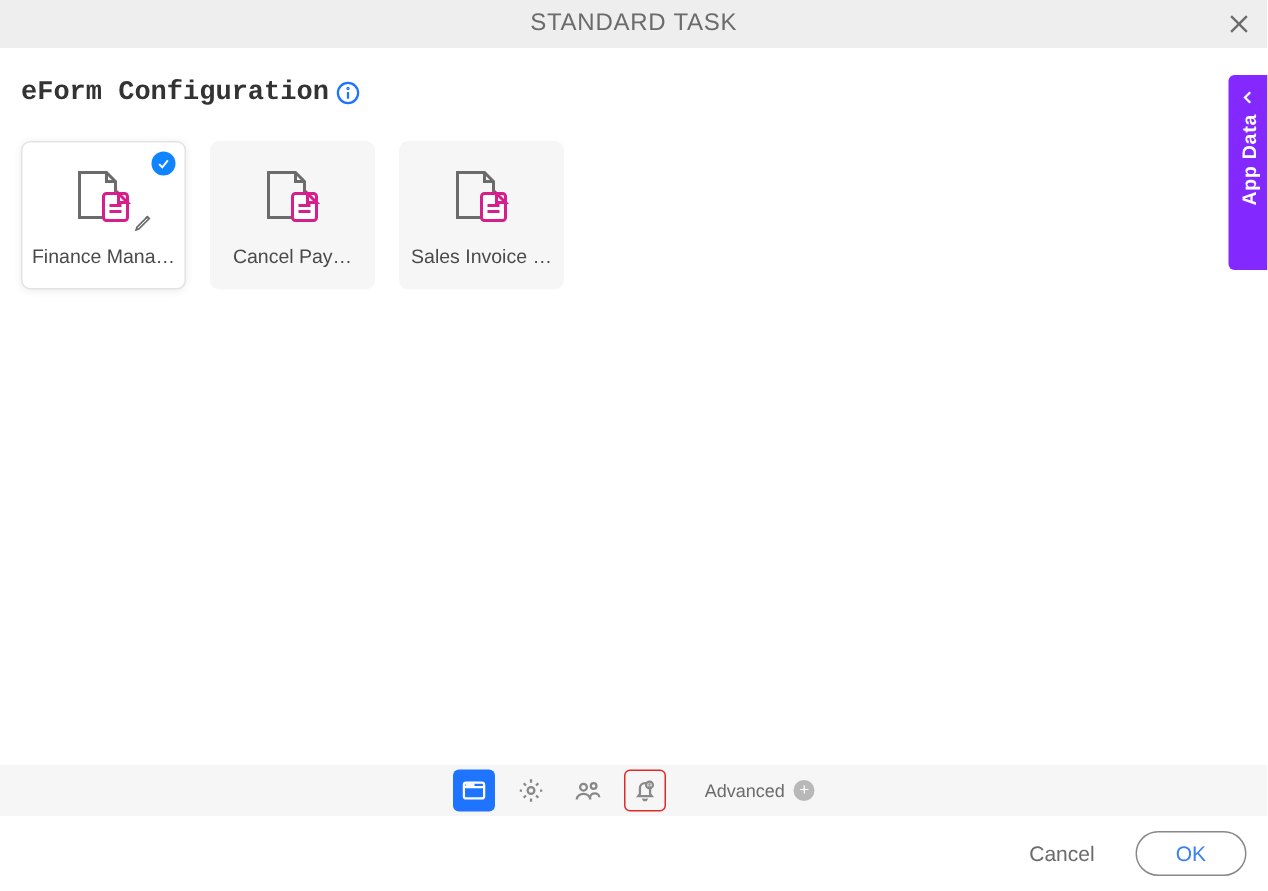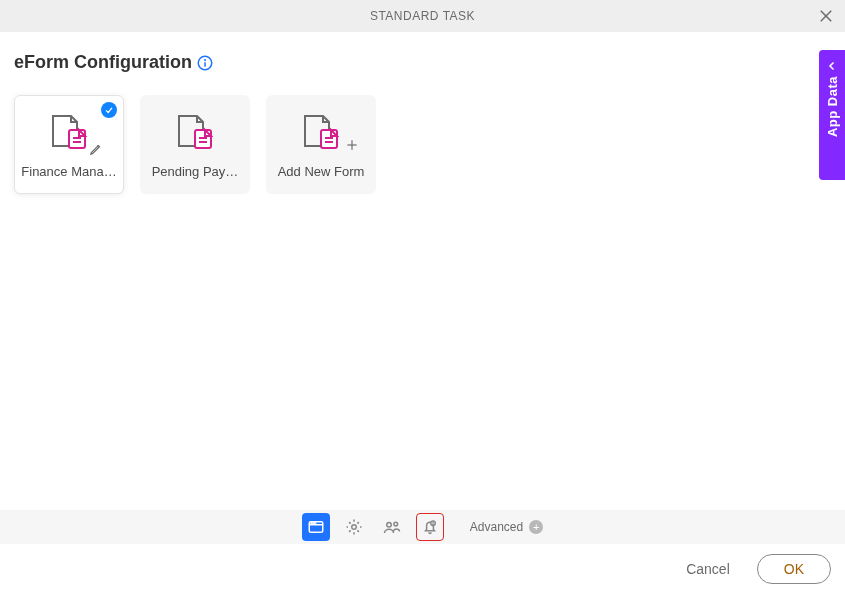--- a/index.html
+++ b/index.html
@@ -14,21 +14,21 @@
   }
   .header {
     height: 32px;
     background: #eeeeee;
     display: flex;
     align-items: center;
     justify-content: center;
     position: relative;
   }
   .header-title {
-    font-size: 12px;
+    font-size: 16px;
     letter-spacing: 0.5px;
     color: #6b6b6b;
   }
   .close-icon {
     position: absolute;
     right: 10px;
     top: 50%;
     transform: translateY(-50%);
     width: 18px;
     height: 18px;
@@ -36,20 +36,21 @@
     color: #6b6b6b;
   }
   .content {
     padding: 20px 14px;
   }
   .page-title-row {
     display: flex;
     align-items: center;
     gap: 4px;
     margin-bottom: 22px;
+    font-family: Liberation Mono, monospace;
   }
   .page-title {
     font-size: 18px;
     font-weight: 600;
     color: #333;
   }
   .info-icon {
     width: 18px; height: 18px;
     color: #1e73ff;
   }
@@ -209,21 +210,21 @@
     border:none;
     border-radius: 16px;
     padding: 7px 26px;
     font-size: 14px;
     font-weight: 600;
     cursor:pointer;
   }
   .btn-outline {
     background:#fff;
     border: 1.5px solid #888;
-    color:#a16207;
+    color:#3b82f6;
     border-radius: 16px;
     padding: 6px 26px;
     font-size: 14px;
     cursor:pointer;
   }
 </style>
 </head>
 <body>
 
 <div class="header">
@@ -279,44 +280,38 @@
       <div class="card-icon-wrap">
         <svg width="48" height="40" viewBox="0 0 48 40">
           <path d="M8 4 h18 l6 6 v24 h-24 z" fill="none" stroke="#6b6b6b" stroke-width="2"></path>
           <path d="M26 4 v6 h6" fill="none" stroke="#6b6b6b" stroke-width="2"></path>
           <rect x="24" y="18" width="16" height="18" rx="2" fill="#fff" stroke="#d61f8c" stroke-width="2"></rect>
           <path d="M34 18 l6 6 h-6 z" fill="#fff" stroke="#d61f8c" stroke-width="2"></path>
           <line x1="28" y1="26" x2="36" y2="26" stroke="#d61f8c" stroke-width="2"></line>
           <line x1="28" y1="30" x2="36" y2="30" stroke="#d61f8c" stroke-width="2"></line>
         </svg>
       </div>
-      <div class="card-label">Pending Pay…</div>
+      <div class="card-label">Cancel Pay…</div>
     </div>
-
 
 
     <div class="card">
       <div class="card-icon-wrap">
         <svg width="48" height="40" viewBox="0 0 48 40">
           <path d="M8 4 h18 l6 6 v24 h-24 z" fill="none" stroke="#6b6b6b" stroke-width="2"></path>
           <path d="M26 4 v6 h6" fill="none" stroke="#6b6b6b" stroke-width="2"></path>
           <rect x="24" y="18" width="16" height="18" rx="2" fill="#fff" stroke="#d61f8c" stroke-width="2"></rect>
           <path d="M34 18 l6 6 h-6 z" fill="#fff" stroke="#d61f8c" stroke-width="2"></path>
           <line x1="28" y1="26" x2="36" y2="26" stroke="#d61f8c" stroke-width="2"></line>
           <line x1="28" y1="30" x2="36" y2="30" stroke="#d61f8c" stroke-width="2"></line>
         </svg>
-        <span class="plus-icon">
-          <svg viewBox="0 0 24 24" fill="none" stroke="currentColor" stroke-width="2">
-              <line x1="12" y1="4" x2="12" y2="20"></line>
-              <line x1="4" y1="12" x2="20" y2="12"></line>
-            </svg>
-        </span>
       </div>
-      <div class="card-label">Add New Form</div>
+      <div class="card-label">Sales Invoice …</div>
     </div>
+
 
   </div>
 </div>
 
 <div class="app-data-tab">
   <span class="chevron">
     <svg viewBox="0 0 24 24" fill="none" stroke="currentColor" stroke-width="3">
         <polyline points="15 5 8 12 15 19"></polyline>
       </svg>
   </span>

